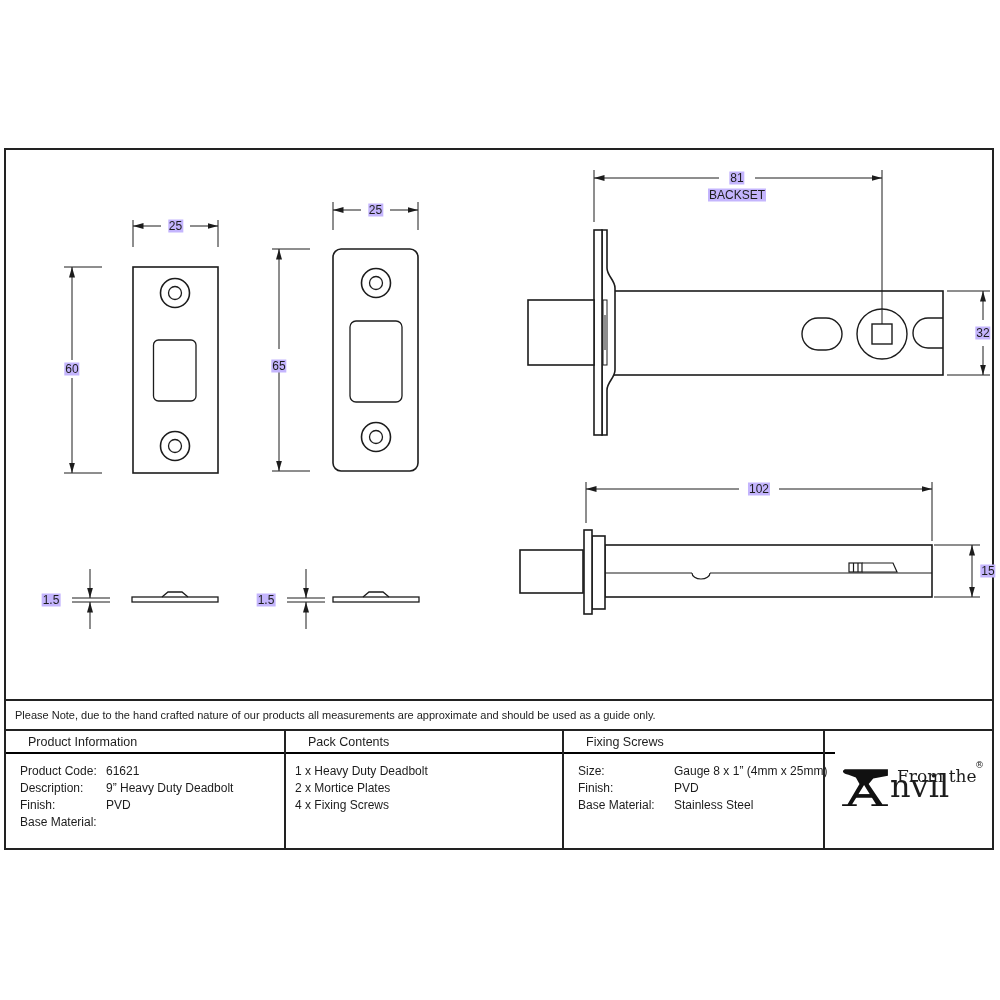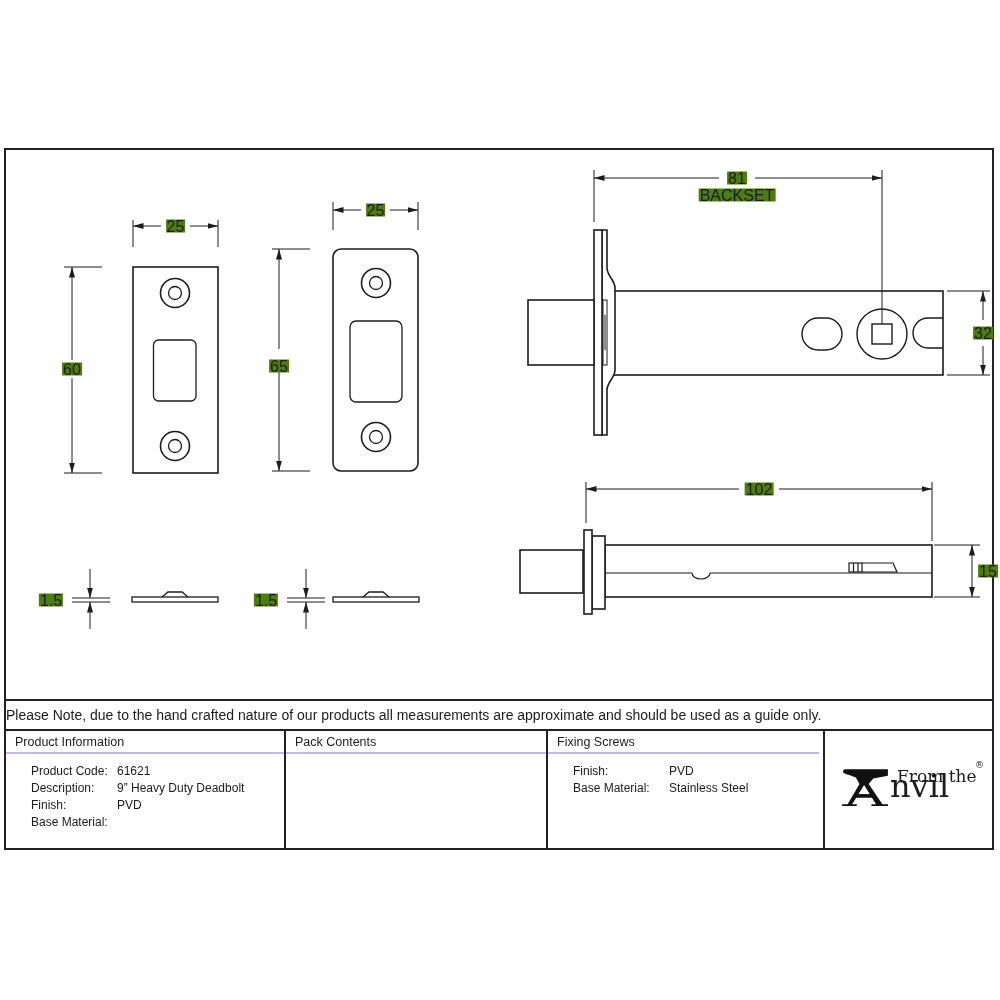--- a/index.html
+++ b/index.html
@@ -1,36 +1,36 @@
 <!DOCTYPE html>
 <html><head>
 <meta charset="utf-8">
 <style>
   html,body{margin:0;padding:0;background:#fff;}
   .sheet{position:relative;width:1000px;height:1000px;background:#fff;
          font-family:"Liberation Sans",sans-serif;color:#1c1c1c;overflow:hidden;}
   .frame{position:absolute;left:4px;top:148px;width:990px;height:702px;
          border:2px solid #222;box-sizing:border-box;}
   .draw-svg{position:absolute;left:0;top:0;width:986px;height:549px;}
-  .dim{position:absolute;transform:translate(-50%,-50%);font-size:16px;
-       white-space:nowrap;background:#4d7c0f;padding:0 1px;line-height:13px;}
+  .dim{position:absolute;transform:translate(-50%,-50%);font-size:12px;
+       white-space:nowrap;background:#c4b5fd;padding:0 1px;line-height:13px;}
   .note-row{position:absolute;left:0;right:0;top:549px;height:32px;
             border-top:2px solid #222;border-bottom:2px solid #222;
             box-sizing:border-box;display:flex;align-items:center;
-            font-size:14px;}
+            padding-left:9px;font-size:11px;}
   .table{position:absolute;left:0;right:0;top:581px;bottom:0;}
   .col{position:absolute;top:0;bottom:0;box-sizing:border-box;}
   .col1{left:0;width:278px;}
   .col2{left:278px;width:288px;border-left:2px solid #222;}
-  .col3{left:540px;width:273px;border-left:2px solid #222;}
+  .col3{left:556px;width:273px;border-left:2px solid #222;}
   .col4{left:817px;right:0;border-left:2px solid #222;}
-  .col-header{height:21px;border-bottom:2px solid #c4b5fd;display:flex;
-              align-items:center;padding-left:9px;font-size:12.5px;}
+  .col-header{height:21px;border-bottom:2px solid #000000;display:flex;
+              align-items:center;padding-left:22px;font-size:12.5px;}
   .col-body{padding-top:9px;}
-  .trow{display:flex;font-size:12px;line-height:17px;padding-left:25px;}
+  .trow{display:flex;font-size:12px;line-height:17px;padding-left:14px;}
   .trow .lbl{flex:0 0 86px;}
   .col3 .trow .lbl{flex:0 0 96px;}
   .plist{font-size:12px;line-height:17px;padding-left:9px;}
   .plist div{height:17px;}
   
   .anvil-logo{position:absolute;left:832px;top:608px;width:156px;height:52px;}
   .anvil-a{position:absolute;left:0;top:4px;width:54px;height:44px;}
   .anvil-tagline{position:absolute;left:59px;top:8px;width:80px;
                  font-family:"DejaVu Serif",serif;font-size:17px;}
   .anvil-word{position:absolute;left:52px;top:8px;width:100px;
@@ -196,25 +196,34 @@
           </div>
           <div class="trow">
             <span class="lbl">Base Material:</span>
             <span class="val"></span>
           </div>
         </div>
       </div>
 
       <div class="col col2">
         <div class="col-header">Pack Contents</div>
+        <div class="col-body plist">
+          <div>1 x Heavy Duty Deadbolt</div>
+          <div>2 x Mortice Plates</div>
+          <div>4 x Fixing Screws</div>
+        </div>
       </div>
 
       <div class="col col3">
         <div class="col-header">Fixing Screws</div>
         <div class="col-body">
+          <div class="trow">
+            <span class="lbl">Size:</span>
+            <span class="val">Gauge 8 x 1” (4mm x 25mm)</span>
+          </div>
           <div class="trow">
             <span class="lbl">Finish:</span>
             <span class="val">PVD</span>
           </div>
           <div class="trow">
             <span class="lbl">Base Material:</span>
             <span class="val">Stainless Steel</span>
           </div>
         </div>
       </div>

